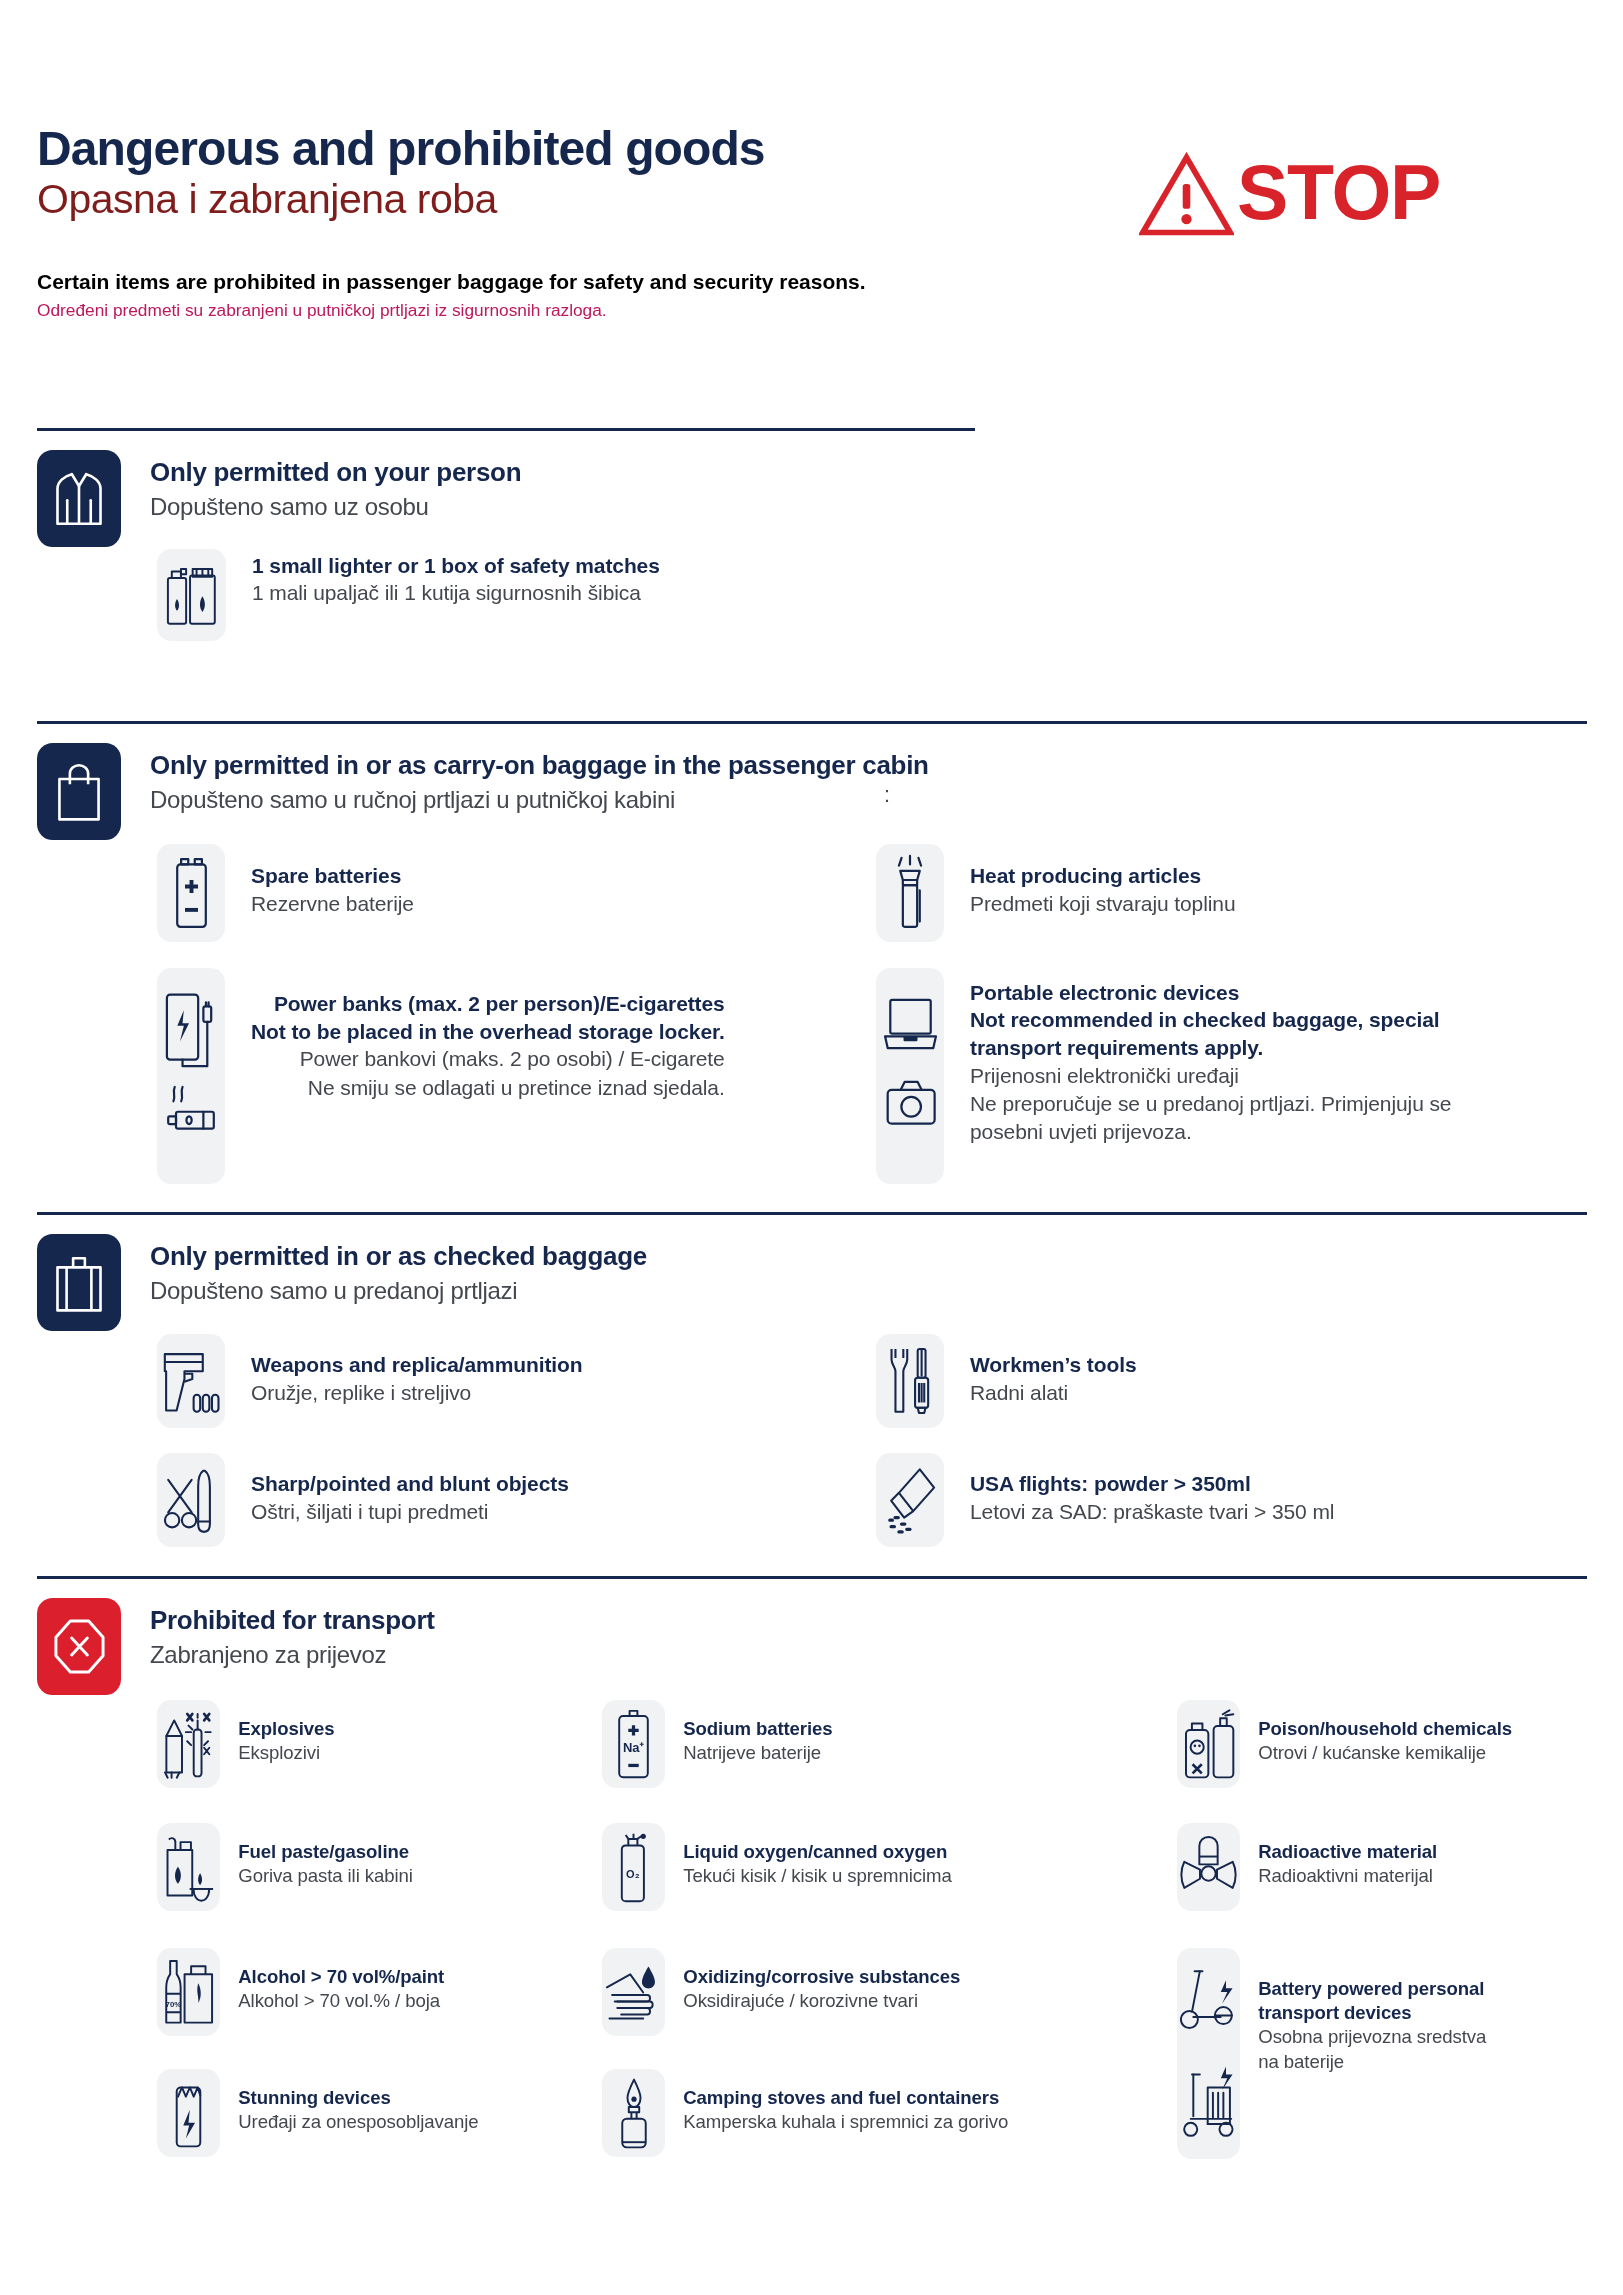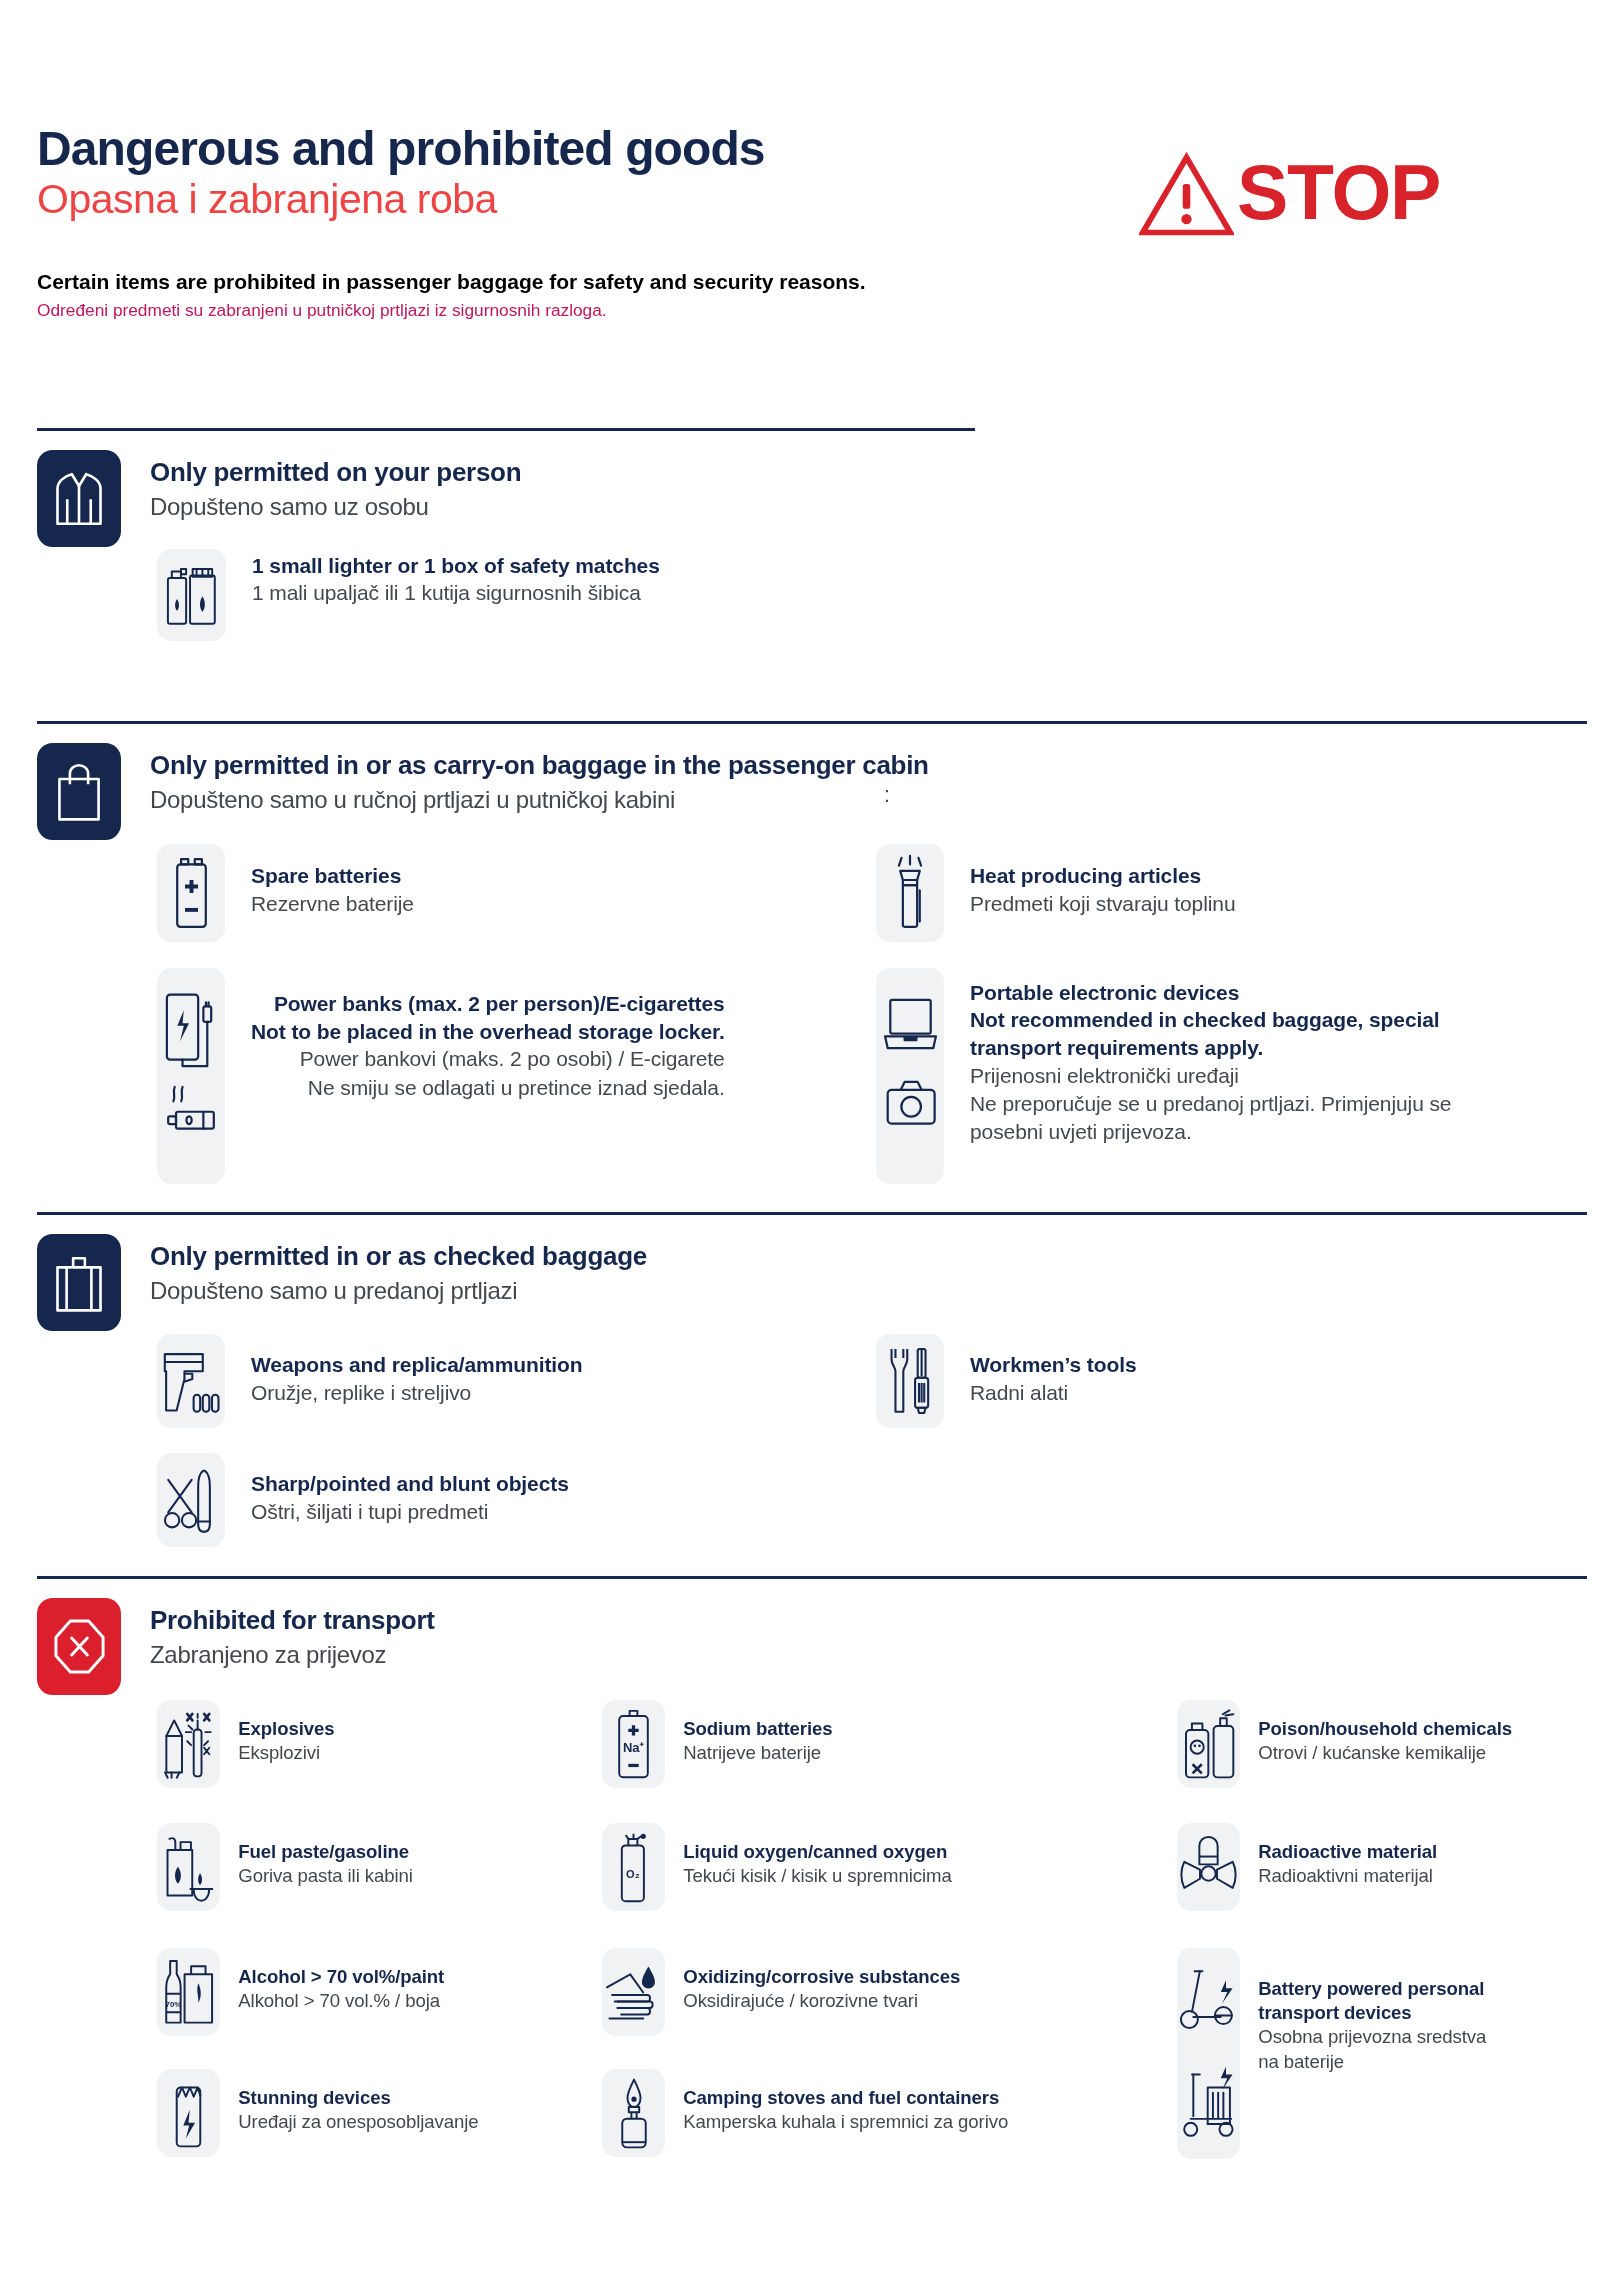--- a/index.html
+++ b/index.html
@@ -14,21 +14,21 @@
   .page { position:absolute; inset:0; padding:0; }
 
   
   .header { position:absolute; left:37px; top:124px; width:1550px; }
   .title-en {
     font-size:48px; font-weight:bold; letter-spacing:-0.9px;
     color:#16274d; line-height:1.06;
   }
   .title-hr {
     font-size:41px; font-weight:normal; letter-spacing:-0.5px;
-    color:#ef4444; line-height:1.12; margin-top:2.6px;
+    color:#7f1d1d; line-height:1.12; margin-top:2.6px;
   }
   .intro { margin-top:44px; }
   .intro-en { font-size:21px; font-weight:bold; color:#000000; line-height:1.45; }
   .intro-hr { font-size:17.3px; font-weight:normal; color:#be185d; line-height:1.45; }
 
   .stop-logo {
     position:absolute; left:1139px; top:134px;
     display:flex; align-items:center; gap:3px;margin-top:18px;
   }
   .stop-tri { width:95px; height:85px; display:block; }
@@ -303,20 +303,35 @@
           <path d="M54 88 L72 88"></path>
         </g>
       </svg>
     </div>
     <div class="item-txt" style="margin-left:26px; padding-top:17px;">
       <div class="t-en">Sharp/pointed and blunt objects</div>
       <div class="t-hr">Oštri, šiljati i tupi predmeti</div>
     </div>
   </div>
 
+  <div class="item big" style="left:876px; top:1453px;">
+    <div class="item-ico" style="width:68px;height:94px;">
+      <svg width="56" height="72" viewBox="0 0 86 110">
+        <g fill="none" stroke="#16274d" stroke-width="3.2" stroke-linejoin="round">
+          <path d="M26 44 L58 8 L80 36 L48 72 Z"></path>
+          <path d="M26 44 L14 56 L34 82 L48 72"></path>
+          <path d="M20 82 h5 M30 92 h5 M14 96 h5 M26 104 h5 M38 100 h5 M12 86 h4" stroke-linecap="round" stroke-width="5"></path>
+        </g>
+      </svg>
+    </div>
+    <div class="item-txt" style="margin-left:26px; padding-top:17px;">
+      <div class="t-en">USA flights: powder &gt; 350ml</div>
+      <div class="t-hr">Letovi za SAD: praškaste tvari &gt; 350 ml</div>
+    </div>
+  </div>
 
   <div class="rule" style="top:1576px; width:1550px;"></div>
 
   <div class="sec-head" style="left:37px; top:1598px;">
     <div class="sec-badge red">
       <svg width="55" height="59" viewBox="0 0 84 90">
         <g fill="none" stroke="#ffffff" stroke-width="4.5" stroke-linejoin="round">
           <path d="M28 6 L56 6 L78 31 L78 59 L56 84 L28 84 L6 59 L6 31 Z"></path>
           <path d="M30 32 L54 58 M54 32 L30 58" stroke-linecap="round"></path>
         </g>

